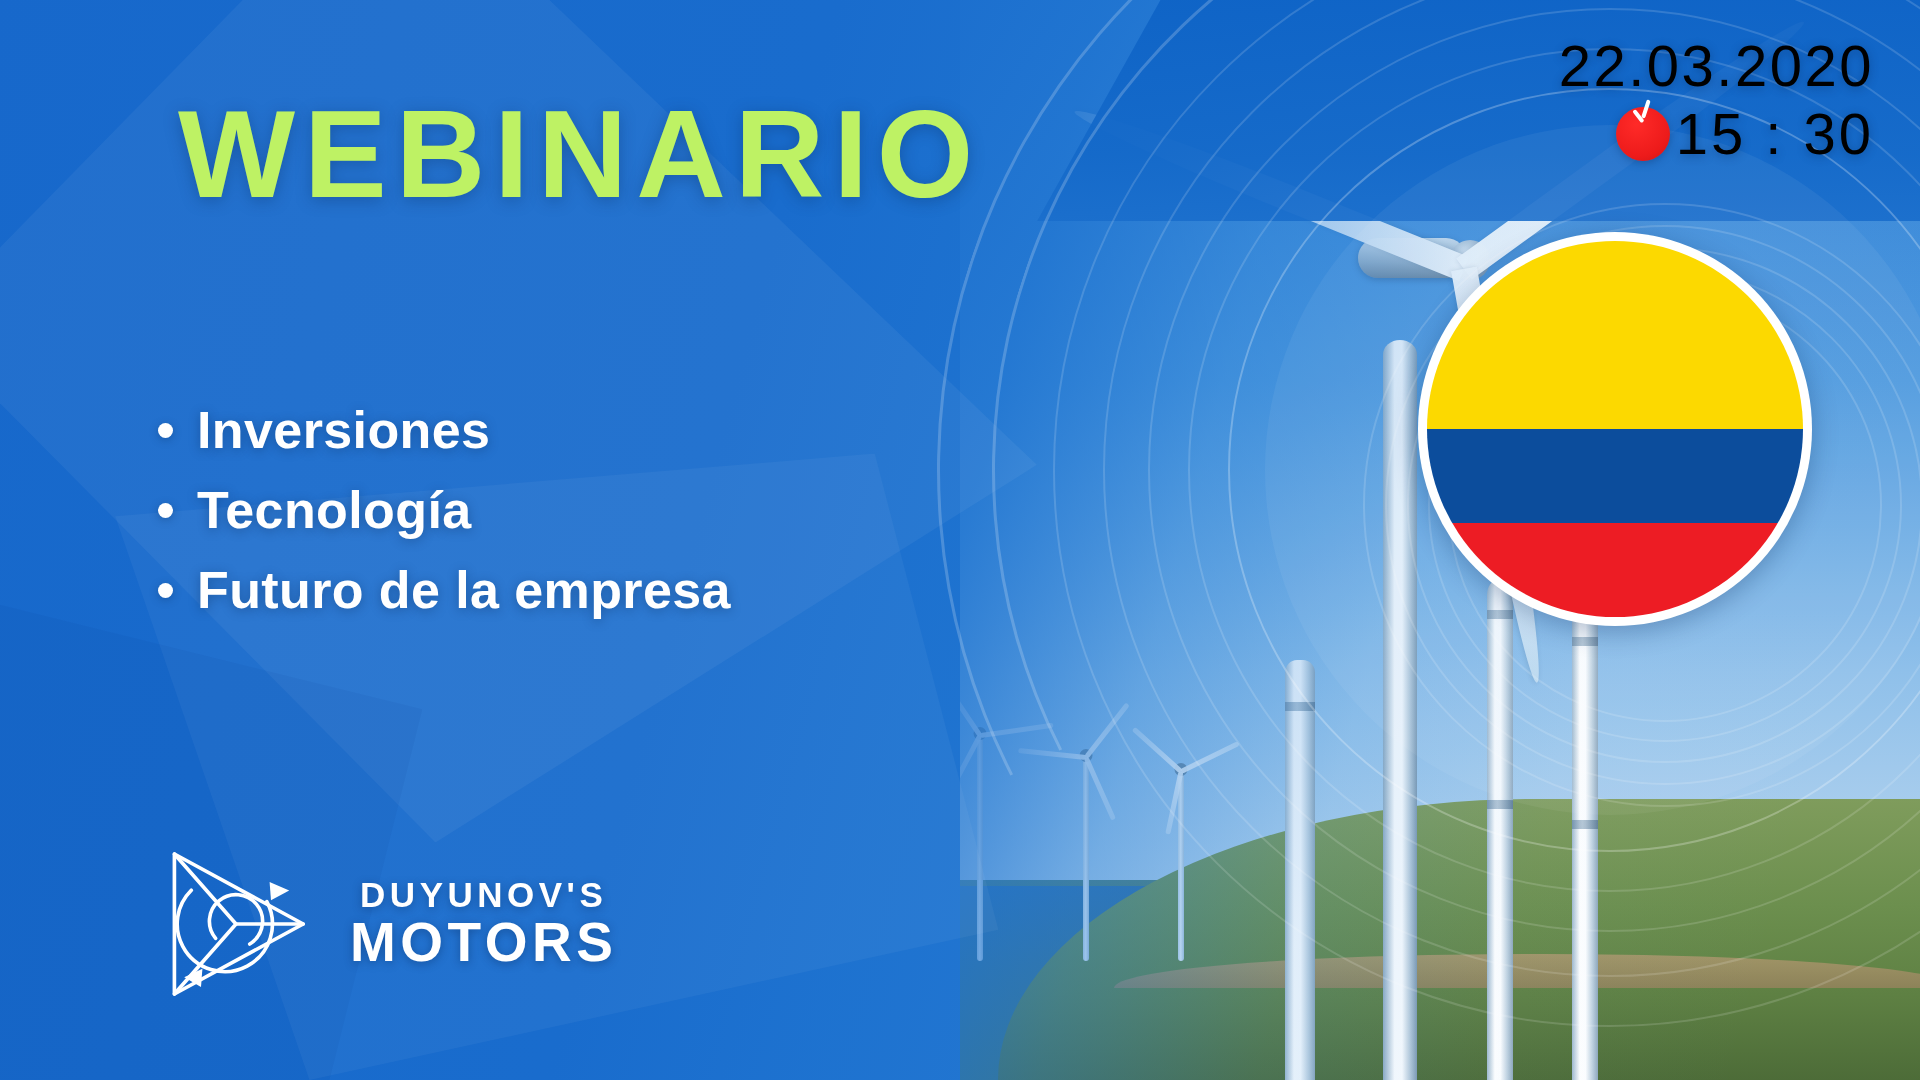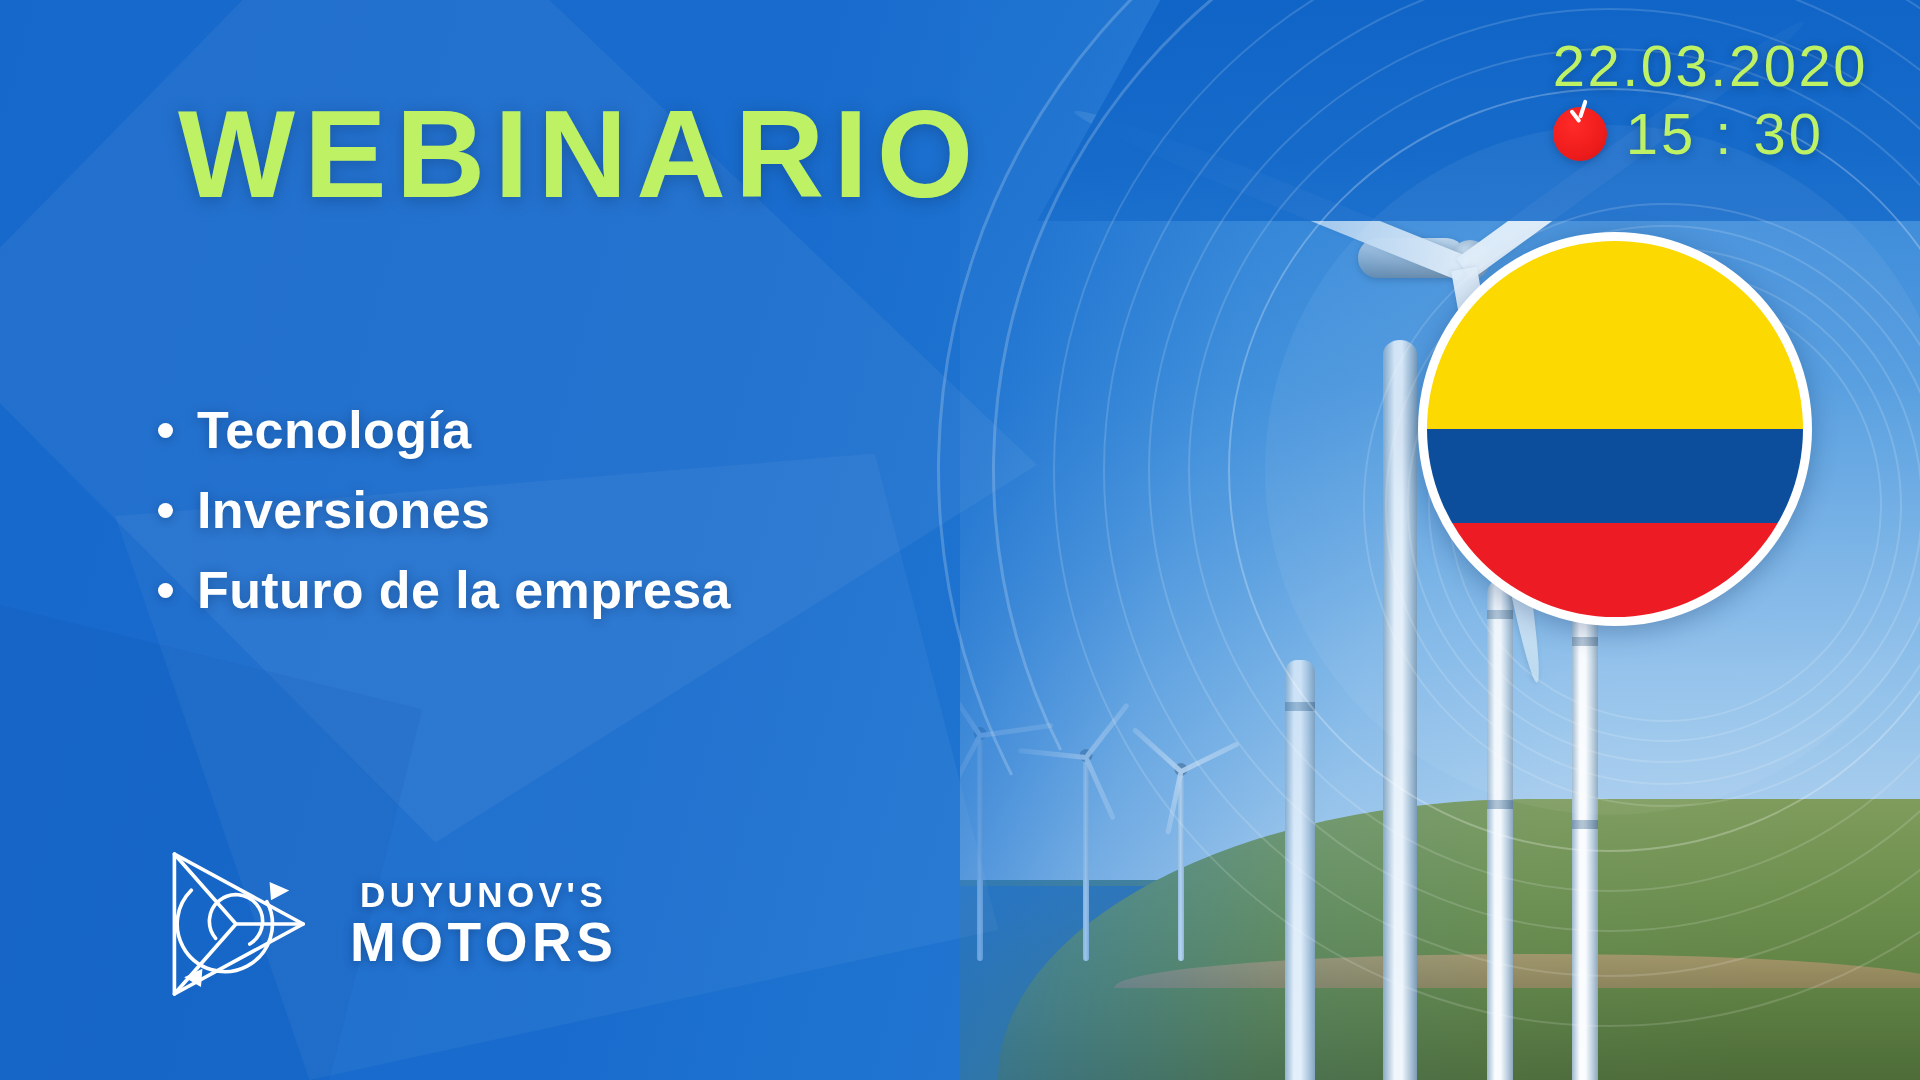--- a/index.html
+++ b/index.html
@@ -204,36 +204,36 @@
     border-radius: 50%;
     background: #ffffff;
     margin-right: 24px;
     flex: 0 0 auto;
     box-shadow: 0 2px 8px rgba(10,45,95,.35);
   }
 
   
   .datetime {
     position: absolute;
-    right: 52px; top: 36px;
+    right: 46px; top: 36px;
     text-align: right;
-    color: #bef264;
+    color: #000000;
   }
   .date-text {
     font-size: 58px;
     font-weight: 400;
     letter-spacing: 2.5px;
     line-height: 1.02;
     text-shadow: 0 2px 10px rgba(8,40,90,.4);
   }
   .time-row {
     display: flex;
     align-items: center;
-    justify-content: flex-start;
-    gap: 19px;
+    justify-content: flex-end;
+    gap: 6px;
     margin-top: 10px;
   }
   .clock-icon {
     position: relative;
     width: 54px; height: 54px;
     border-radius: 50%;
     background: radial-gradient(circle at 38% 32%, #ff2a28, #ed1b1b 65%, #d01313);
     box-shadow: 0 2px 8px rgba(8,40,90,.35);
     flex: 0 0 auto;
   }
@@ -406,25 +406,25 @@
     <div class="ring faint" style="width:512px;height:512px;"></div>
     <div class="ring faint" style="width:556px;height:556px;"></div>
     <div class="ring faint" style="width:600px;height:600px;"></div>
   </div>
 
   <div class="headline">WEBINARIO</div>
 
   <ul class="bullets">
     <li>
       <span class="dot"></span>
-      <span>Tecnología</span>
+      <span>Inversiones</span>
     </li>
     <li>
       <span class="dot"></span>
-      <span>Inversiones</span>
+      <span>Tecnología</span>
     </li>
     <li>
       <span class="dot"></span>
       <span>Futuro de la empresa</span>
     </li>
   </ul>
 
   <div class="datetime">
     <div class="date-text">22.03.2020</div>
     <div class="time-row">

